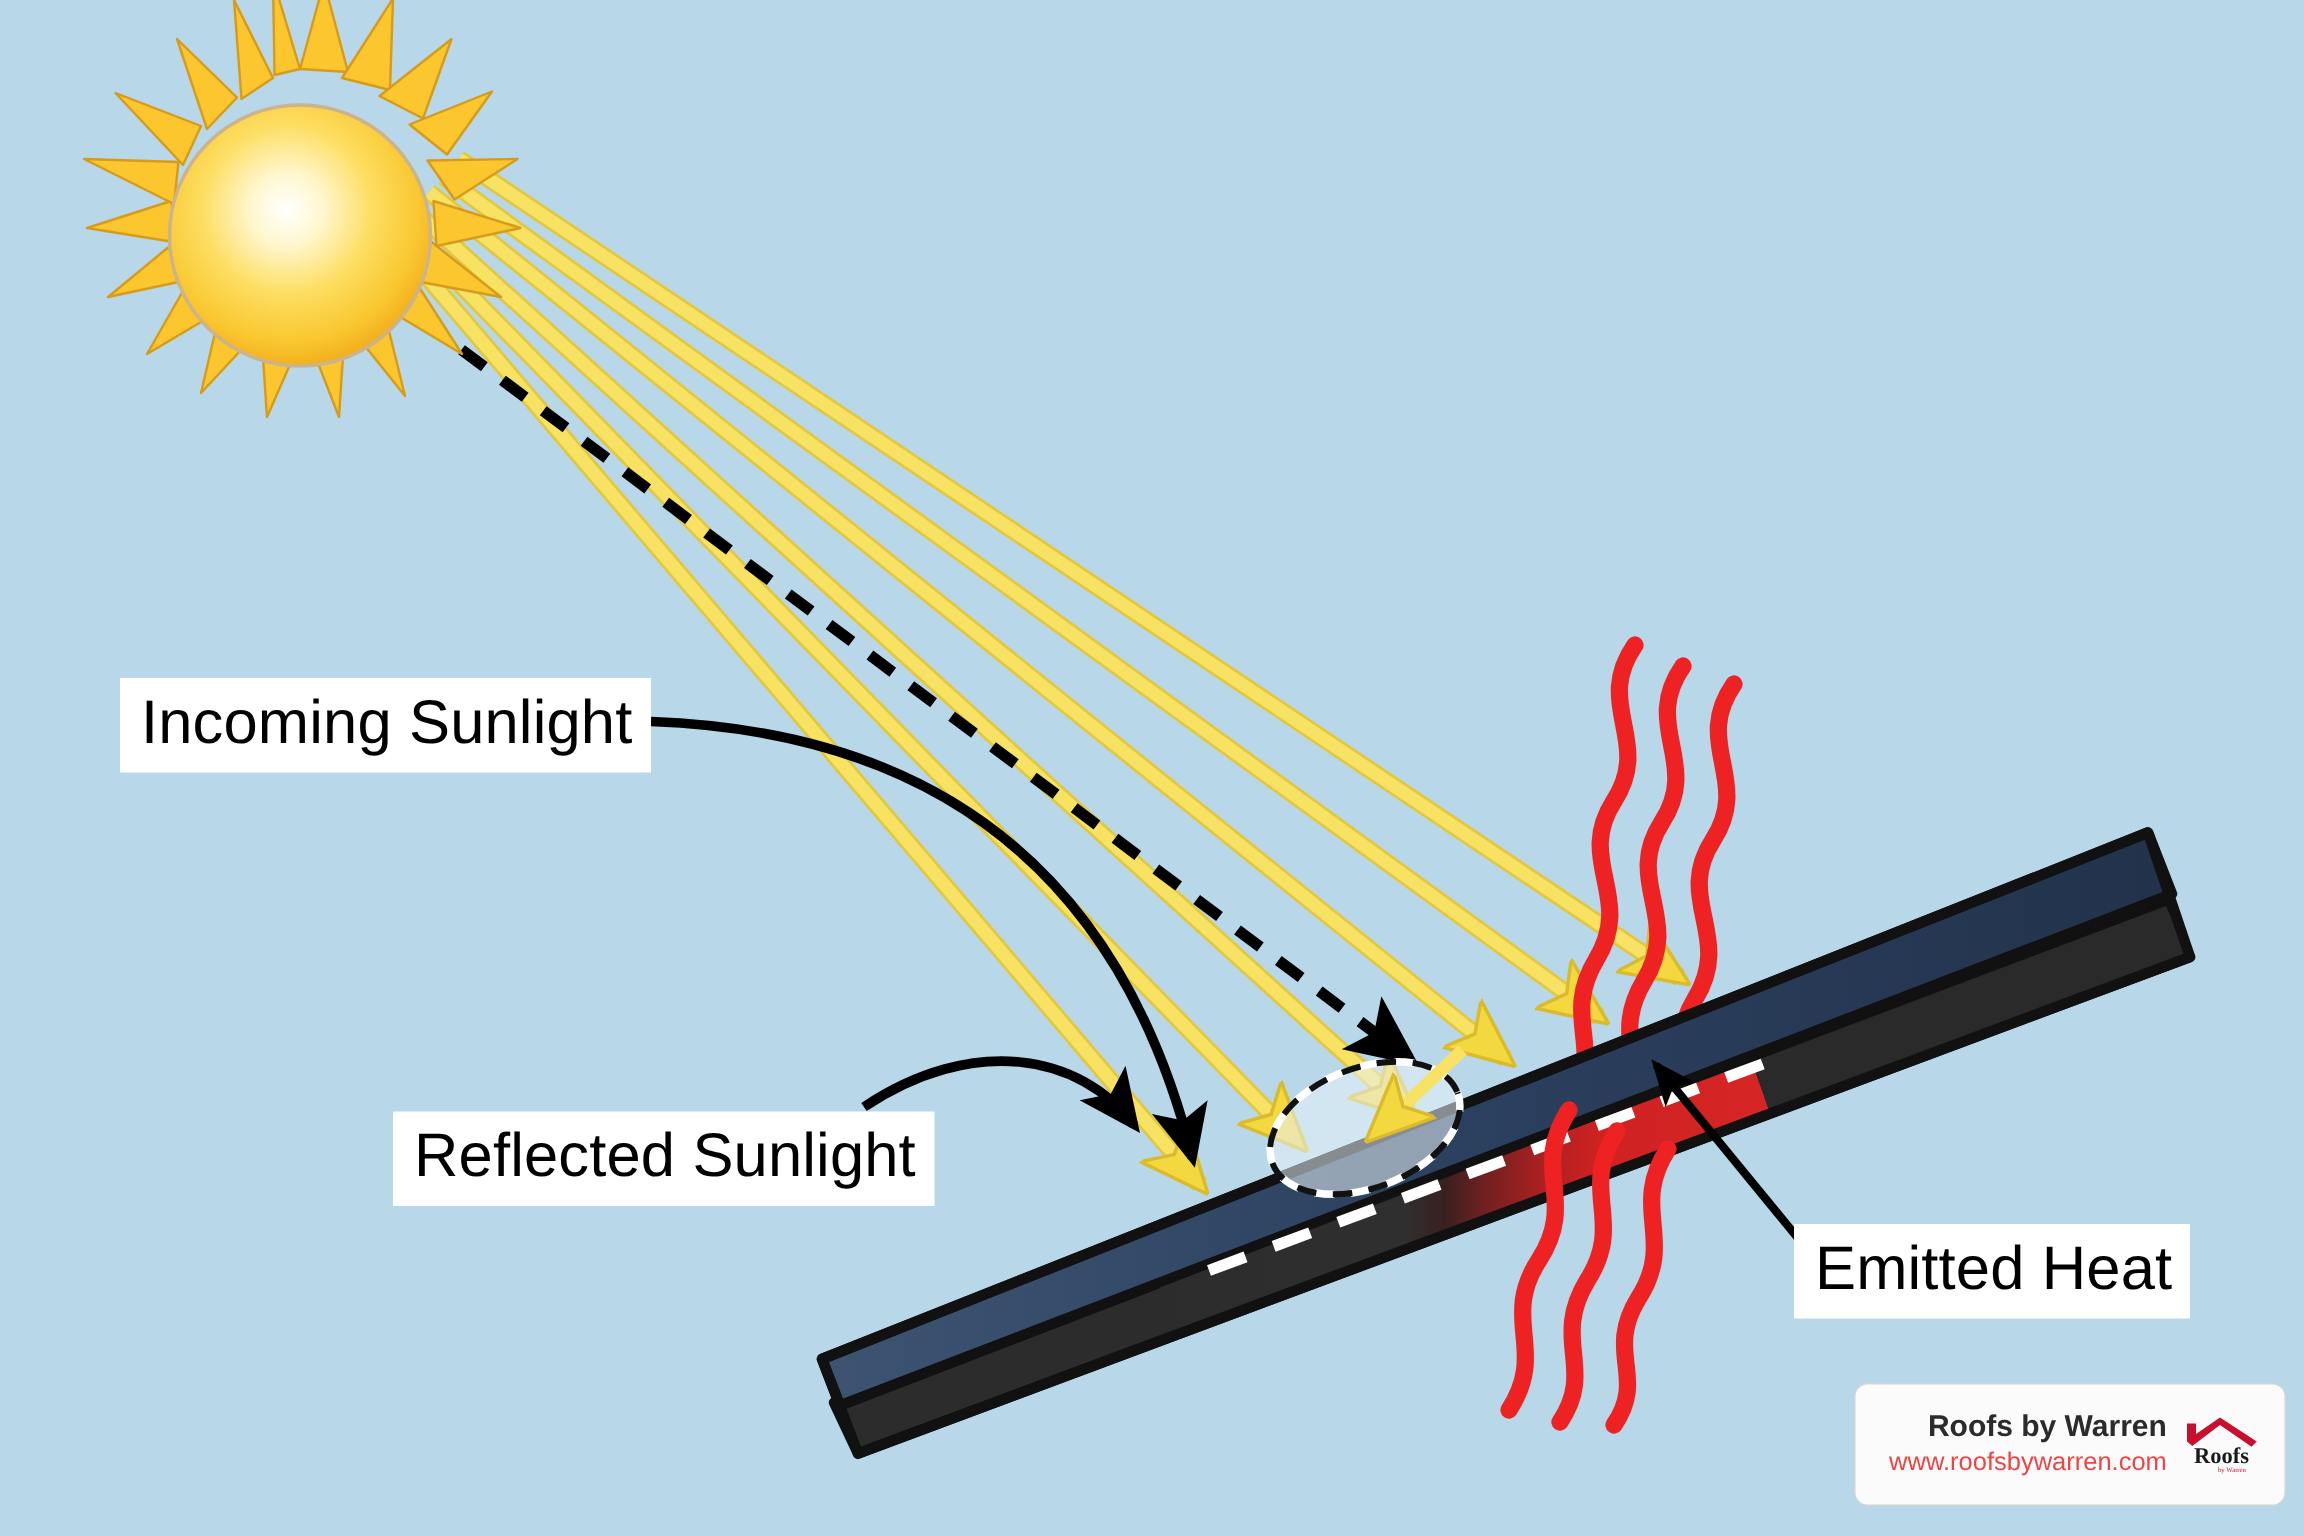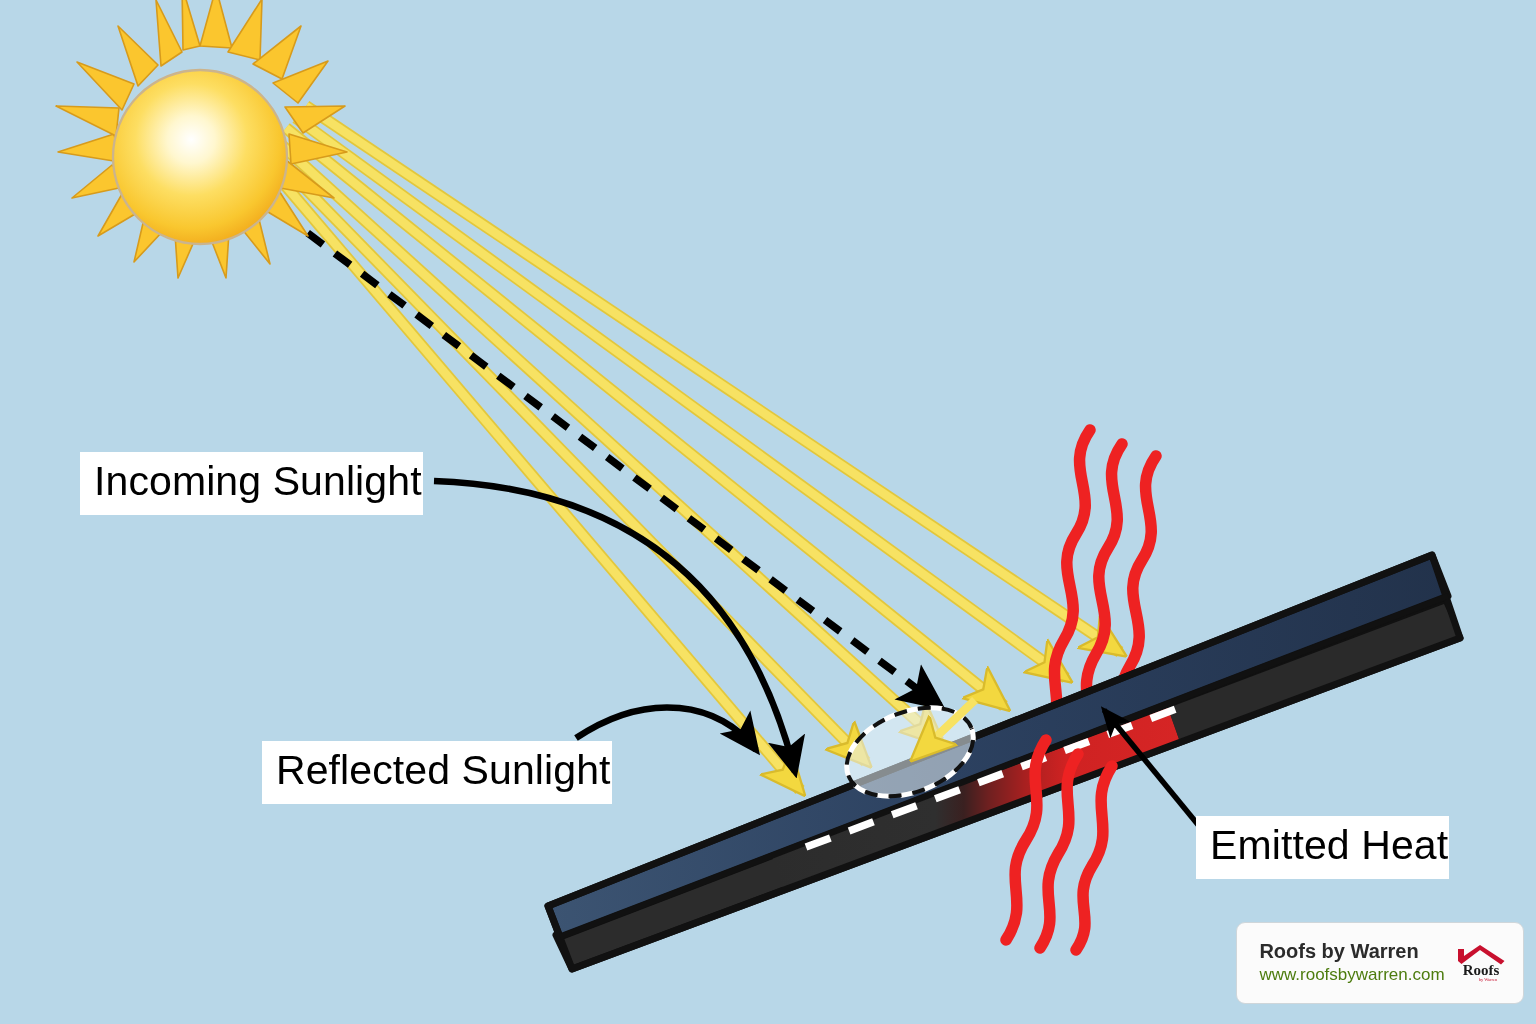--- a/index.html
+++ b/index.html
@@ -23,21 +23,21 @@
   }
   .label-box {
     position: absolute;
     background: #ffffff;
     color: #000000;
     font-family: "Liberation Sans", sans-serif;
     font-weight: 400;
     letter-spacing: 0.1px;
     white-space: nowrap;
     line-height: 1;
-    padding: 9px 1px 13px 14px;
+    padding: 9px 12px 13px 14px;
     text-align: right;
   }
   #label-incoming-sunlight { left: 80px;  top: 452px; font-size: 41px; }
   #label-reflected-sunlight { left: 262px; top: 741px; font-size: 41px; }
   #label-emitted-heat      { left: 1196px; top: 816px; font-size: 41px; }
 
   #brand-card {
     position: absolute;
     left: 1236px;
     top: 922px;
@@ -50,32 +50,32 @@
     display: flex;
     align-items: center;
     justify-content: center;
   }
   #brand-inner {
     display: flex;
     align-items: center;
     gap: 10px;
     padding-left: 6px;
   }
-  #brand-text { text-align: left; }
+  #brand-text { text-align: right; }
   #brand-name {
     font-family: "Liberation Sans", sans-serif;
     font-weight: bold;
     font-size: 20px;
     color: #2b2b2b;
     line-height: 1.15;
   }
   #brand-url {
     font-family: "Liberation Sans", sans-serif;
     font-size: 17px;
-    color: #4d7c0f;
+    color: #ef4444;
     line-height: 1.3;
     margin-top: 1px;
   }
   #brand-logo { width: 52px; height: 44px; display: block; flex: 0 0 auto; }
 </style>
 </head>
 <body>
 
 <div id="stage">
 

